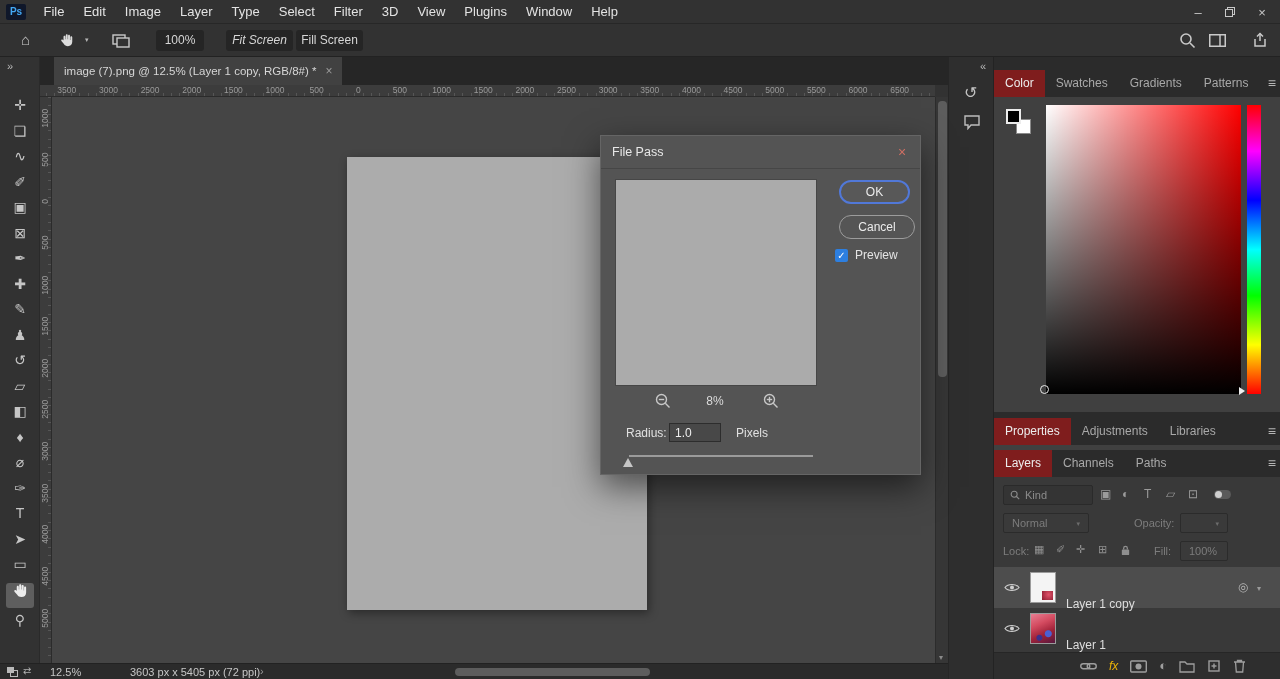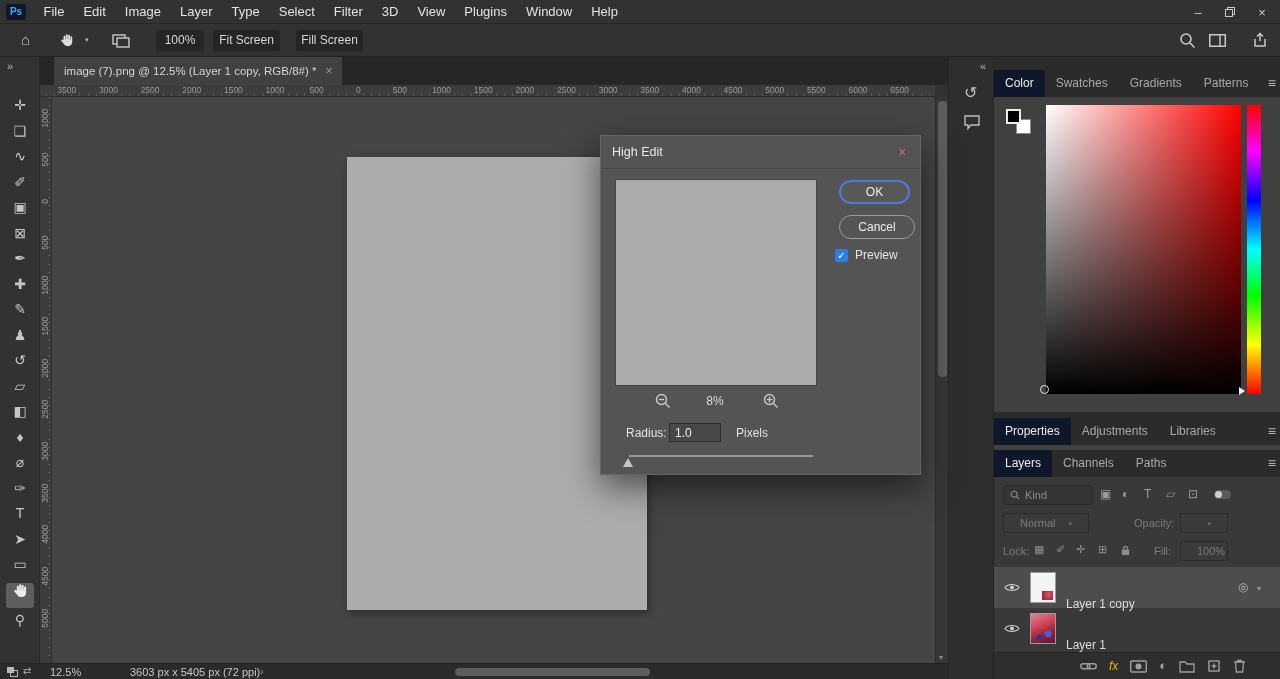--- a/index.html
+++ b/index.html
@@ -18,21 +18,21 @@
 
 
 #optionsbar{position:absolute;left:0;top:24px;width:1280px;height:33px;background:#323232;border-bottom:1px solid #222;}
 #optionsbar .abs{position:absolute;}
 #opt-home{left:21px;top:7px;font-size:15px;color:#c9c9c9;}
 #opt-hand{left:60px;top:9px;}
 #opt-hand-arrow{left:85px;top:12px;font-size:7px;color:#b5b5b5;}
 #opt-screen{left:112px;top:10px;}
 .opt-pill{position:absolute;top:6px;height:21px;background:#252525;border-radius:3px;font-size:12px;color:#d6d6d6;text-align:center;line-height:21px;}
 #opt-zoom{left:156px;width:48px;}
-#opt-fit{left:213px;width:67px;}
+#opt-fit{left:226px;width:67px;font-style:italic;}
 #opt-fill{left:296px;width:67px;}
 #opt-search{left:1179px;top:8px;}
 #opt-panels{left:1209px;top:10px;}
 #opt-share{left:1252px;top:8px;}
 
 
 #tabbar{position:absolute;left:40px;top:57px;width:908px;height:28px;background:#262626;}
 #doc-tab{position:absolute;left:14px;top:0;height:28px;background:#414141;padding:0 10px;display:flex;align-items:center;gap:9px;}
 .doc-title{font-size:11.5px;color:#d6d6d6;white-space:nowrap;}
 .doc-close{font-size:12px;color:#9a9a9a;}
@@ -97,38 +97,38 @@
 #strip-history{position:absolute;left:15px;top:28px;font-size:16px;color:#c3c3c3;line-height:16px;}
 #strip-comment{position:absolute;left:15px;top:58px;}
 
 
 #dock{position:absolute;left:993px;top:57px;width:287px;height:622px;background:#2b2b2b;border-left:1px solid #232323;}
 .ptabs{position:absolute;left:0;width:287px;height:27px;background:#2b2b2b;display:flex;}
 #color-tabs{top:13px;}
 #props-tabs{top:361px;}
 #layers-tabs{top:393px;}
 .ptab{padding:0 11px;line-height:27px;font-size:12px;color:#a9a9a9;white-space:nowrap;}
-.ptab.selected{background:#0f172a;color:#ececec;}
+.ptab.selected{background:#7f1d1d;color:#ececec;}
 .pmenu{position:absolute;right:5px;top:0;line-height:27px;color:#b5b5b5;font-size:14px;}
 #color-body{position:absolute;left:0;top:40px;width:287px;height:315px;background:#404040;}
 #fgbg{position:absolute;left:12px;top:12px;width:32px;height:32px;}
 #fg{position:absolute;left:0;top:0;width:15px;height:15px;background:#000;border:2px solid #ececec;z-index:2;}
 #bg{position:absolute;left:10px;top:10px;width:15px;height:15px;background:#fff;border:1px solid #8a8a8a;}
 #color-field{position:absolute;left:52px;top:8px;width:195px;height:289px;background:linear-gradient(to top,#000,rgba(0,0,0,0)),linear-gradient(to right,#fff,rgba(255,255,255,0)),#f00;}
 #field-marker{position:absolute;left:46px;top:288px;width:9px;height:9px;border:1.5px solid #e8e8e8;border-radius:50%;}
 #hue-strip{position:absolute;left:253px;top:8px;width:14px;height:289px;background:linear-gradient(to bottom,#f00 0%,#f0f 16%,#00f 33%,#0ff 50%,#0f0 66%,#ff0 83%,#f00 100%);}
 #hue-marker{position:absolute;left:245px;top:290px;width:0;height:0;border-top:4px solid transparent;border-bottom:4px solid transparent;border-left:6px solid #f0f0f0;}
 #props-body{position:absolute;left:0;top:388px;width:287px;height:5px;background:#404040;}
 #layers-body{position:absolute;left:0;top:420px;width:287px;height:202px;background:#393939;}
 #layers-body .abs{position:absolute;}
 #lp-search{left:9px;top:8px;width:90px;height:20px;background:#343434;border:1px solid#2a2a2a;border-radius:2px;display:flex;align-items:center;gap:5px;padding:0 6px;color:#8b8b8b;font-size:11px;}
 .lp-filter{position:absolute;top:10px;font-size:12px;color:#9b9b9b;}
 #lp-toggle{left:220px;top:13px;width:17px;height:9px;border-radius:5px;background:#5a5a5a;}
 #lp-toggle span{position:absolute;left:1px;top:1px;width:7px;height:7px;border-radius:50%;background:#cfcfcf;}
-.lp-box{position:absolute;height:20px;background:#3a3a3a;border:1px solid #2b2b2b;border-radius:2px;color:#7c7c7c;font-size:11px;line-height:18px;padding:0 16px;white-space:nowrap;}
+.lp-box{position:absolute;height:20px;background:#3a3a3a;border:1px solid #2b2b2b;border-radius:2px;color:#7c7c7c;font-size:11px;line-height:18px;padding:0 8px;white-space:nowrap;}
 .lp-box .arrow{float:right;font-size:7px;color:#6d6d6d;margin-top:1px;margin-left:4px;}
 #lp-blend{left:9px;top:36px;width:86px;}
 .lp-label{position:absolute;font-size:11px;color:#7c7c7c;}
 #lp-opacity-label{left:140px;top:40px;}
 #lp-opacity{left:186px;top:36px;width:48px;}
 #lp-lock-label{left:9px;top:68px;}
 .lock-ico{position:absolute;top:66px;font-size:11px;color:#8f8f8f;}
 #lp-fill-label{left:160px;top:68px;}
 #lp-fill{left:186px;top:64px;width:48px;}
 .layer-row{position:absolute;left:0;width:287px;height:41px;}
@@ -294,21 +294,21 @@
       </span>
     <span class="abs" id="status-ico2">⇄</span>
     <span class="abs" id="status-zoom">12.5%</span>
     <span class="abs" id="status-info">3603 px x 5405 px (72 ppi)</span>
     <span class="abs" id="status-chev">›</span>
     <div class="abs" id="hscroll-thumb"></div>
   </div>
 
   <div id="dialog">
     <div id="dlg-titlebar">
-      <span id="dlg-title">High Edit</span>
+      <span id="dlg-title">File Pass</span>
       <span id="dlg-close">×</span>
     </div>
     <div class="abs" id="dlg-preview"></div>
     <div class="dlg-btn" id="dlg-ok">OK</div>
     <div class="dlg-btn" id="dlg-cancel">Cancel</div>
     <div class="abs" id="dlg-prevrow">
       <span class="checkbox">✓</span>
       <span class="lbl">Preview</span>
     </div>
     <span class="abs" id="dlg-zoomout">

